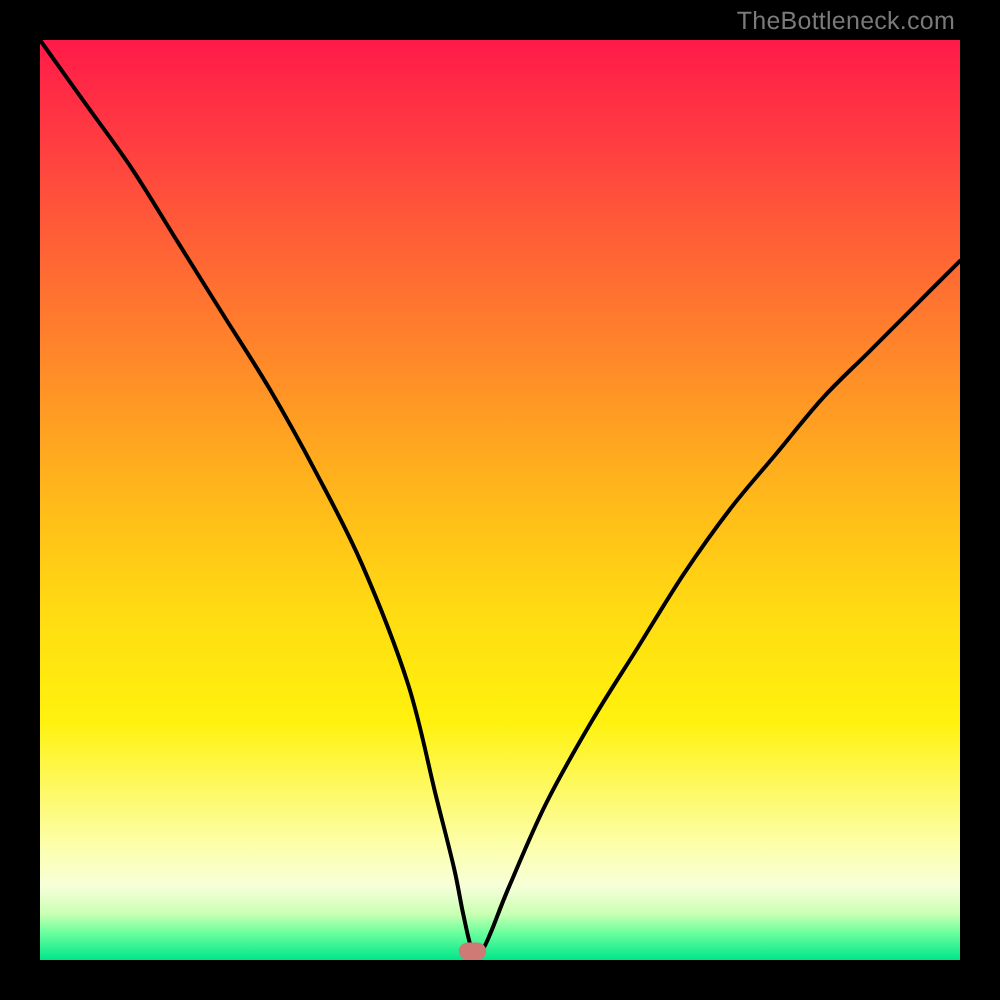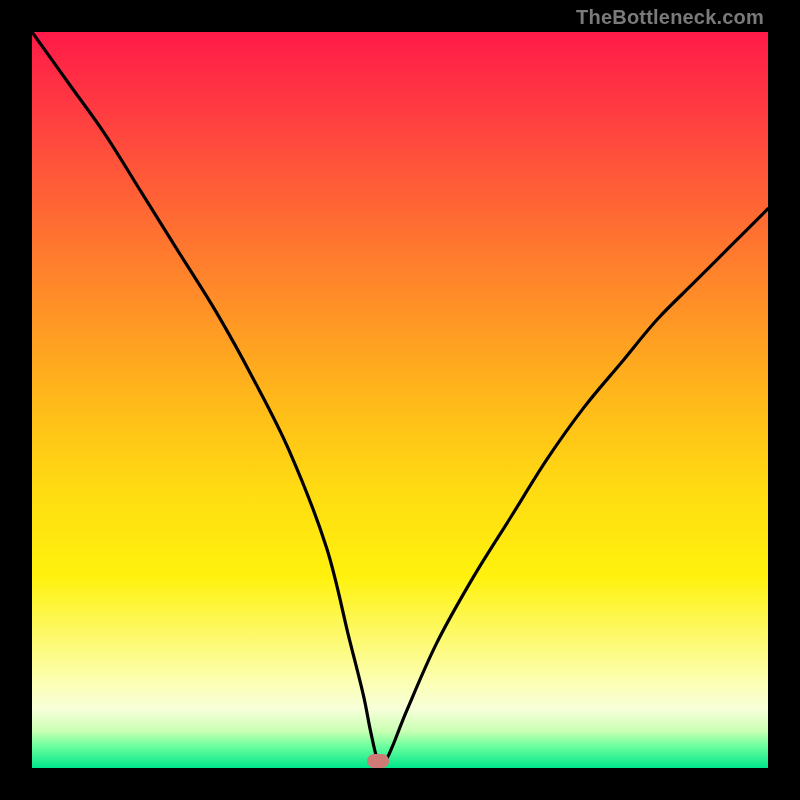--- a/index.html
+++ b/index.html
@@ -41,21 +41,21 @@
       #6dff9e 97%,
       #00e68a 100%
     );
   }
   .watermark {
     position: absolute;
     top: 6px;
     right: 36px;
     color: #7a7a7a;
     font-size: 20px;
-    font-weight: 700;
+    font-weight: 400;
     letter-spacing: 0.2px;
     user-select: none;
   }
   svg.curve {
     position: absolute;
     left: 0;
     top: 0;
     width: 736px;
     height: 736px;
     overflow: visible;

